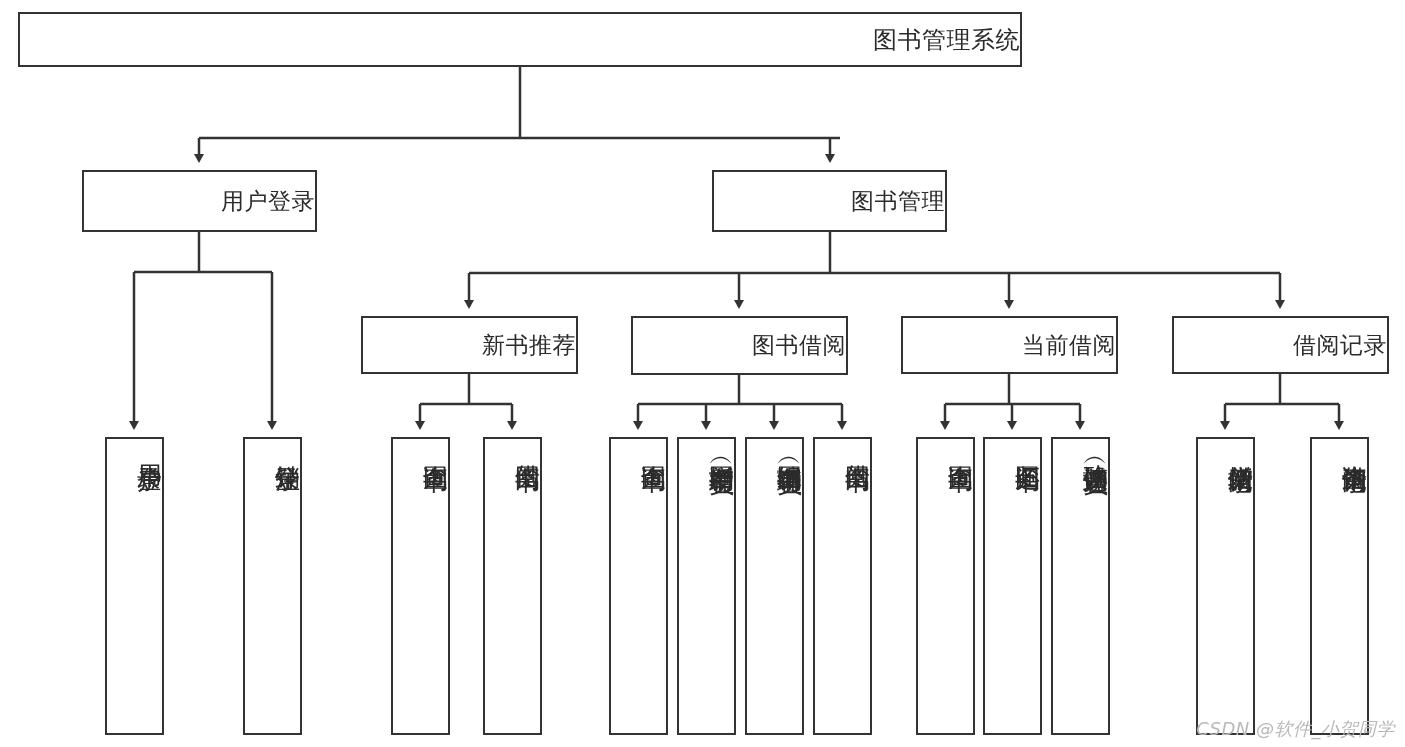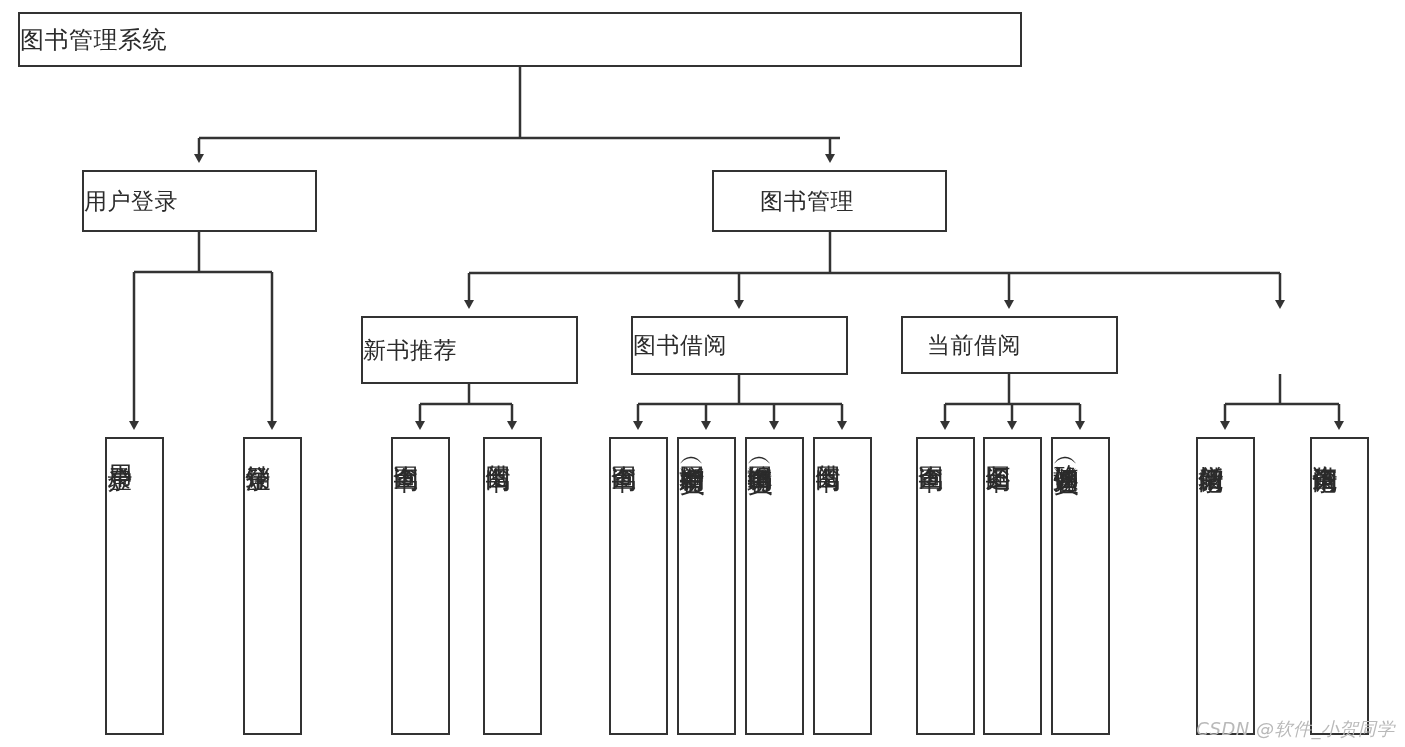--- a/index.html
+++ b/index.html
@@ -27,21 +27,21 @@
     height: 747px;
     pointer-events: none;
   }
   .node {
     position: absolute;
     box-sizing: border-box;
     background: #ffffff;
     border: 2.5px solid #333333;
     display: flex;
     align-items: center;
-    justify-content: flex-start;
+    justify-content: flex-end;
     text-align: center;
   }
   .node .node-label {
     display: block;
     line-height: 1.25;
     letter-spacing: 0.5px;
     color: #2b2b2b;
     white-space: nowrap;
   }
   .node.horizontal .node-label {
@@ -134,29 +134,32 @@
     <span class="node-label">图书管理系统</span>
   </div>
 
   <div class="node horizontal" style="left:82px; top:170px; width:235px; height:62px;">
     <span class="node-label">用户登录</span>
   </div>
   <div class="node horizontal" style="left:712px; top:170px; width:235px; height:62px;padding-left:46px;">
     <span class="node-label">图书管理</span>
   </div>
 
-  <div class="node horizontal" style="left:361px; top:316px; width:217px; height:68px;">
+  <div class="node horizontal" style="left:361px; top:316px; width:217px; height:58px;">
     <span class="node-label">新书推荐</span>
   </div>
   <div class="node horizontal" style="left:631px; top:316px; width:217px; height:59px;">
     <span class="node-label">图书借阅</span>
   </div>
   <div class="node horizontal" style="left:901px; top:316px; width:217px; height:58px;padding-left:24px;">
     <span class="node-label">当前借阅</span>
   </div>
+  <div class="node horizontal" style="left:1172px; top:316px; width:217px; height:58px;">
+    <span class="node-label">借阅记录</span>
+  </div>
 
   <div class="node leaf" style="left:105px; top:437px; width:59px; height:298px;">
     <span class="node-label">用户登录</span>
   </div>
   <div class="node leaf" style="left:243px; top:437px; width:59px; height:298px;">
     <span class="node-label">注销登录</span>
   </div>
 
   <div class="node leaf" style="left:391px; top:437px; width:59px; height:298px;">
     <span class="node-label">查询图书</span>

